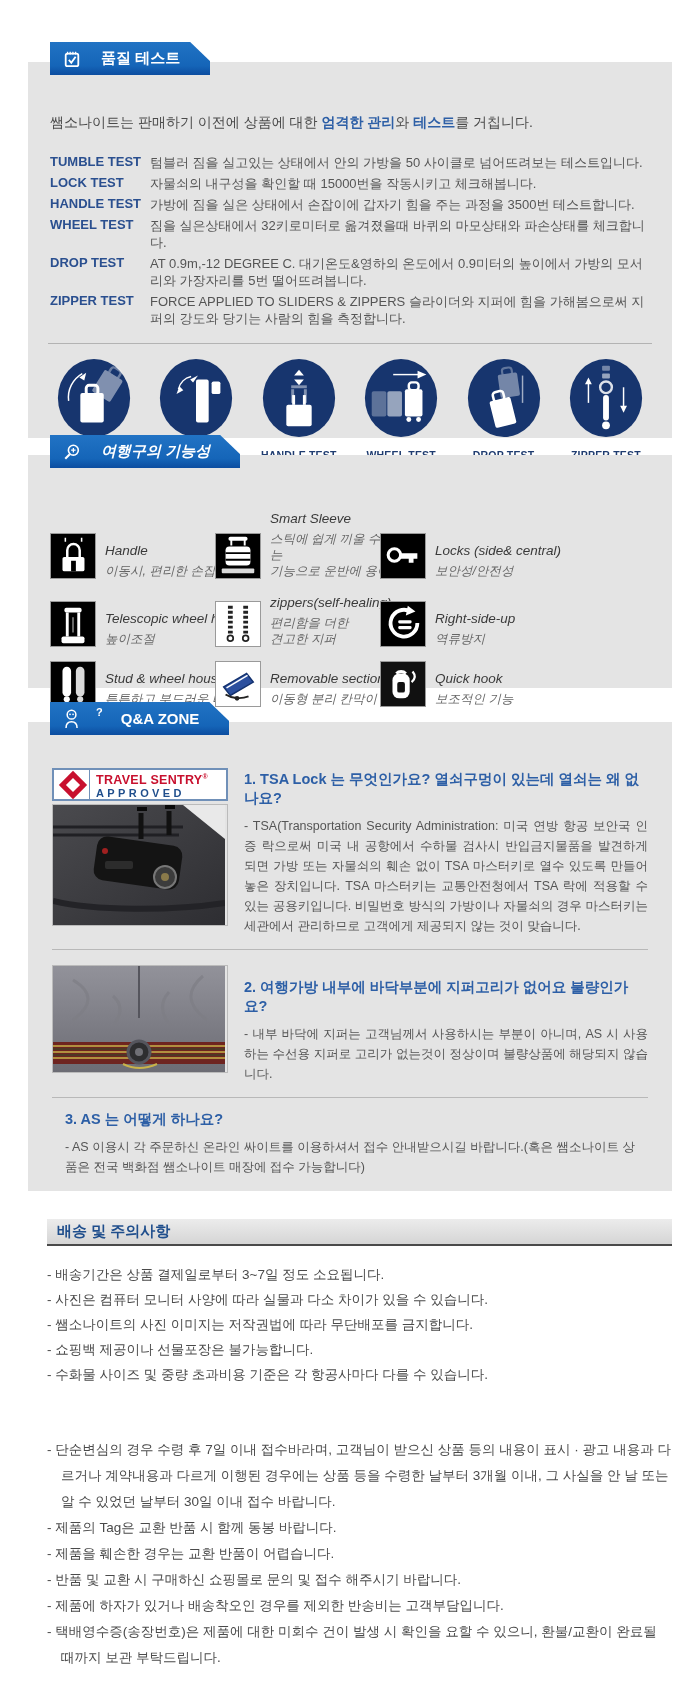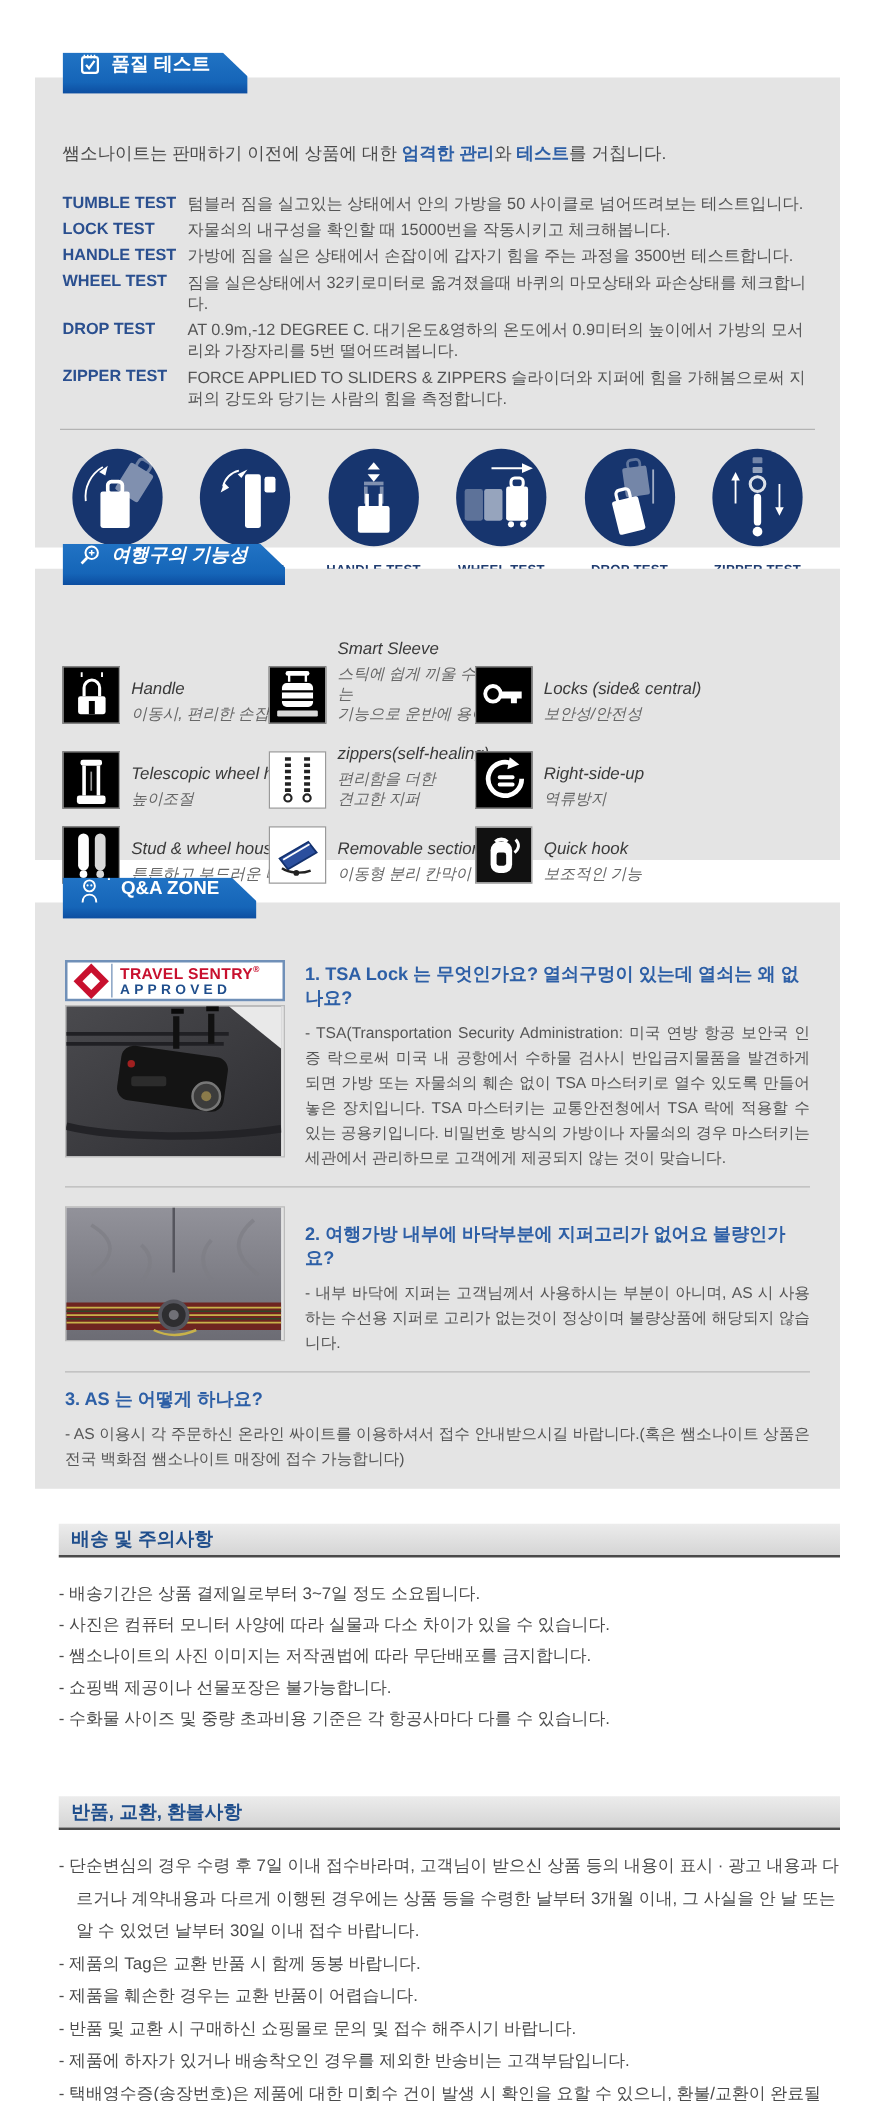--- a/index.html
+++ b/index.html
@@ -6,21 +6,21 @@
   html,body { background:#fff; }
   body {
     width: 700px; min-height: 1681px; margin: 0 auto;
     font-family: "Liberation Sans", sans-serif; color:#555;
   }
   .panel { background:#e4e4e4; margin:0 28px; position:relative; }
 
   
   .badge {
     position:absolute; top:-20px; left:22px; height:33px;
-    display:flex; align-items:flex-start; gap:8px;
+    display:flex; align-items:center; gap:20px;
     padding:0 30px 0 13px;
     background:linear-gradient(#2173c4 0%, #1565b8 72%, #0c4da0 100%);
     clip-path: polygon(0 0, calc(100% - 20px) 0, 100% 58%, 100% 100%, 0 100%);
     color:#fff; font-weight:bold; font-size:15px; white-space:nowrap;
   }
   .badge svg { display:block; }
   .q-mark { font-size:11px; position:relative; top:-7px; left:-6px; font-weight:bold; }
 
   
   #sec-quality { margin-top:62px; height:376px; }
@@ -61,21 +61,21 @@
   .ts-texts { border-left:1px solid #7090b8; padding-left:6px; line-height:11px; }
   .ts-name { color:#c8102e; font-weight:bold; font-size:12.5px; letter-spacing:.3px; white-space:nowrap;}
   .ts-name sup { font-size:7px; }
   .ts-approved { color:#1f4e8c; font-weight:bold; font-size:11px; letter-spacing:3.4px; margin-top:2px;}
   .qa-photo { margin-top:3px; border:1px solid #bbb; }
   .qa-photo svg { display:block; }
   .qa-body { flex:1; padding-top:2px; }
   .qa-q { color:#2d5fa6; font-size:14.5px; font-weight:bold; margin-bottom:8px; }
   .qa-a { font-size:12.5px; color:#555; line-height:20px; text-align:justify; }
   .qa-div { border:none; border-top:1px solid #b8b8b8; margin:13px 24px 12px; }
-  .qa-single { padding:0 24px; }
+  .qa-single { padding:0 37px; }
 
   
   .plain-sec { margin:0 28px 0 47px; }
   #sec-shipping { margin-top:28px; }
   #sec-returns { margin-top:50px; }
   .bar {
     height:27px; background:linear-gradient(#ececec, #d5d5d5);
     border-bottom:2px solid #4a4a4a;
     display:flex; align-items:center; padding-left:10px;
     color:#1f4e8c; font-weight:bold; font-size:15px;
@@ -478,23 +478,20 @@
   <ul class="notes">
     <li>- 배송기간은 상품 결제일로부터 3~7일 정도 소요됩니다.</li>
     <li>- 사진은 컴퓨터 모니터 사양에 따라 실물과 다소 차이가 있을 수 있습니다.</li>
     <li>- 쌤소나이트의 사진 이미지는 저작권법에 따라 무단배포를 금지합니다.</li>
     <li>- 쇼핑백 제공이나 선물포장은 불가능합니다.</li>
     <li>- 수화물 사이즈 및 중량 초과비용 기준은 각 항공사마다 다를 수 있습니다.</li>
   </ul>
 </section>
 
 <section class="plain-sec" id="sec-returns">
-  <div class="bar">
-    <span>반품, 교환, 환불사항</span>
-  </div>
   <ul class="notes">
     <li>- 단순변심의 경우 수령 후 7일 이내 접수바라며, 고객님이 받으신 상품 등의 내용이 표시 · 광고 내용과 다르거나 계약내용과 다르게 이행된 경우에는 상품 등을 수령한 날부터 3개월 이내, 그 사실을 안 날 또는 알 수 있었던 날부터 30일 이내 접수 바랍니다.</li>
     <li>- 제품의 Tag은 교환 반품 시 함께 동봉 바랍니다.</li>
     <li>- 제품을 훼손한 경우는 교환 반품이 어렵습니다.</li>
     <li>- 반품 및 교환 시 구매하신 쇼핑몰로 문의 및 접수 해주시기 바랍니다.</li>
     <li>- 제품에 하자가 있거나 배송착오인 경우를 제외한 반송비는 고객부담입니다.</li>
     <li>- 택배영수증(송장번호)은 제품에 대한 미회수 건이 발생 시 확인을 요할 수 있으니, 환불/교환이 완료될 때까지 보관 부탁드립니다.</li>
   </ul>
 </section>
 

